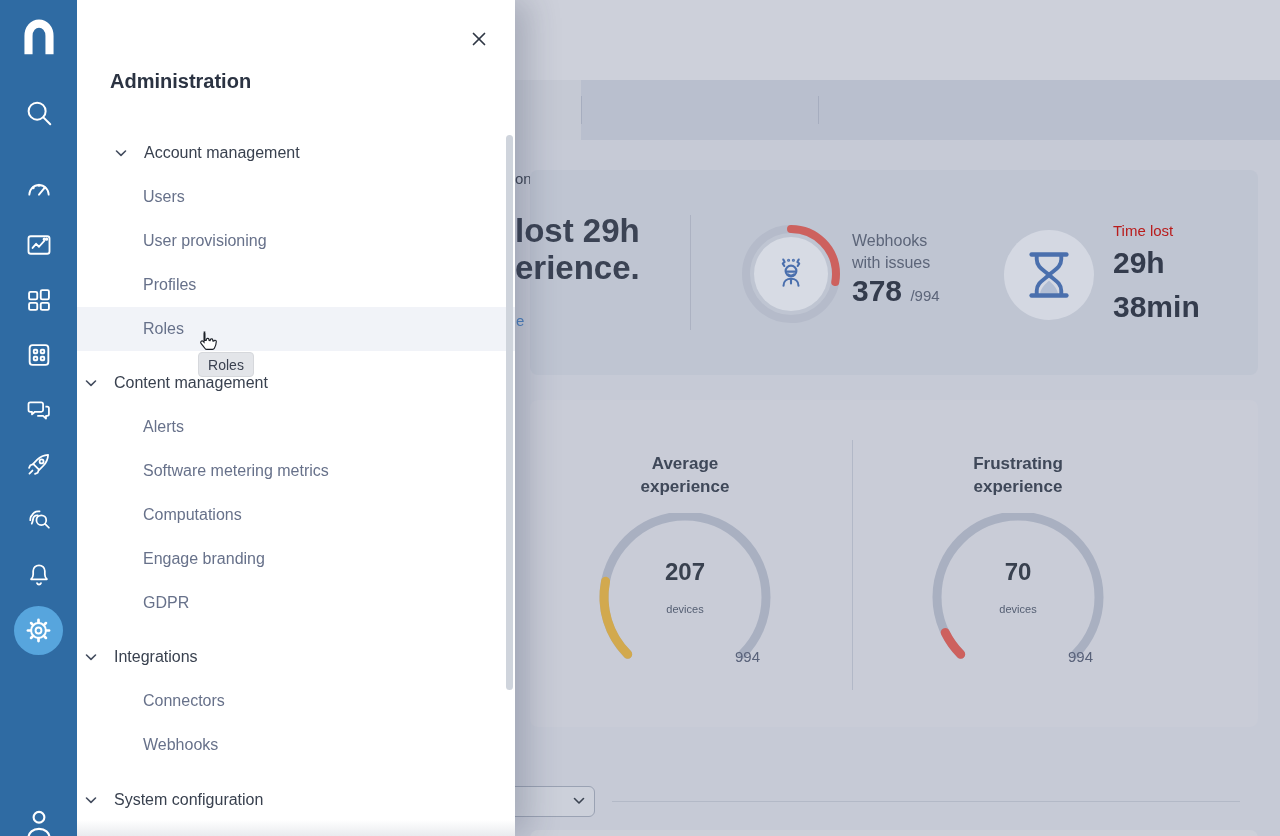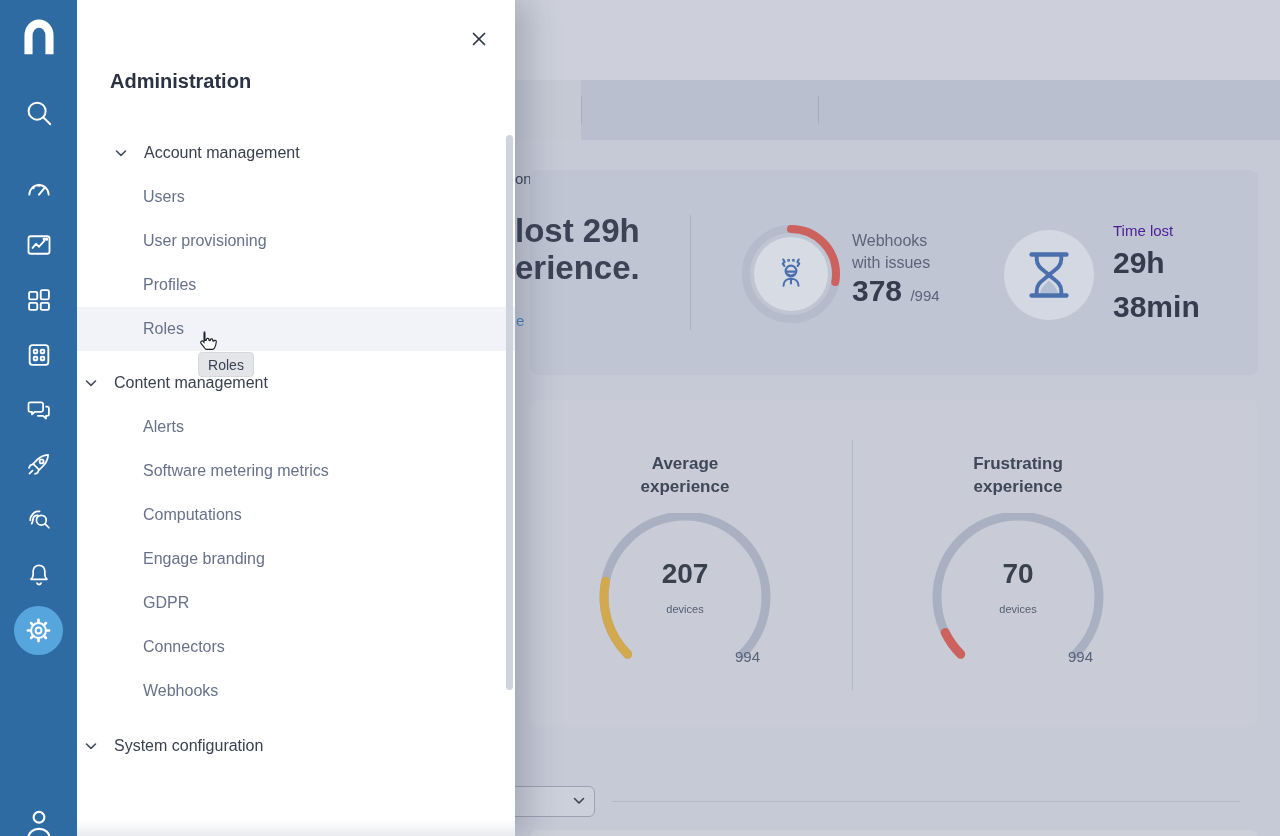--- a/index.html
+++ b/index.html
@@ -19,28 +19,28 @@
 
   .banner-card { position:absolute; left:530px; top:170px; width:728px; height:205px; background:#bfc5d2; border-radius:8px; }
   .headline { position:absolute; left:-15px; top:42px; font-size:33px; font-weight:700; color:#3b4354; line-height:37px; white-space:nowrap; }
   .banner-link { position:absolute; left:-14px; top:142px; font-size:15px; color:#4c80bf; }
   .v-div1 { position:absolute; left:160px; top:45px; width:1px; height:115px; background:#acb2c2; }
   .ring-wrap { position:absolute; left:206px; top:49px; width:110px; height:110px; }
   .emp-label { position:absolute; left:322px; top:60px; font-size:16px; color:#5c6579; line-height:22px; }
   .emp-value { position:absolute; left:322px; top:104px; font-size:30px; font-weight:700; color:#343c4d; }
   .emp-total { font-size:15px; font-weight:400; color:#5c6579; }
   .hourglass-wrap { position:absolute; left:474px; top:60px; width:90px; height:90px; }
-  .tl-label { position:absolute; left:583px; top:52px; font-size:15px; color:#4c1d95; }
+  .tl-label { position:absolute; left:583px; top:52px; font-size:15px; color:#b91c1c; }
   .tl-h   { position:absolute; left:583px; top:76px; font-size:30px; font-weight:700; color:#343c4d; }
   .tl-min { position:absolute; left:583px; top:120px; font-size:30px; font-weight:700; color:#343c4d; }
 
   .gauge-card { position:absolute; left:530px; top:400px; width:728px; height:327px; background:#c9ccd7; border-radius:8px; }
   .gauge-title { position:absolute; top:52px; width:220px; text-align:center; font-size:17px; font-weight:700; color:#3f4859; line-height:23px; }
   .gauge-svg { position:absolute; top:113px; width:190px; height:160px; }
-  .gauge-value { position:absolute; top:158px; width:120px; text-align:center; font-size:28px; font-weight:700; color:#39414f; }
+  .gauge-value { position:absolute; top:158px; width:120px; text-align:center; font-size:24px; font-weight:700; color:#39414f; }
   .gauge-unit  { position:absolute; top:203px; width:120px; text-align:center; font-size:11px; color:#545e72; }
   .gauge-max   { position:absolute; top:248px; width:44px; text-align:left; font-size:15px; color:#59627a; }
   .v-div2 { position:absolute; left:322px; top:40px; width:1px; height:250px; background:#b2b8c7; }
 
   .select-btn { position:absolute; left:497px; top:786px; width:98px; height:31px; background:#ccd0da; border:1px solid #9aa2b3; border-radius:6px; }
   .select-chev { position:absolute; right:9px; top:10px; }
   .h-rule { position:absolute; left:612px; top:801px; width:628px; height:1px; background:#b3b9c7; }
   .sliver-card { position:absolute; left:530px; top:830px; width:728px; height:8px; background:#cdd0d9; border-radius:8px 8px 0 0; }
 
   
@@ -204,20 +204,28 @@
             </svg>
           </span>
         <span>Content management</span>
       </div>
       <div class="mrow item">Alerts</div>
       <div class="mrow item">Software metering metrics</div>
       <div class="mrow item">Computations</div>
       <div class="mrow item">Engage branding</div>
       <div class="mrow item">GDPR</div>
 
+      <div class="mrow section gap">
+        <span class="chev">
+            <svg width="12" height="8" viewBox="0 0 12 8">
+              <polyline points="1.5,2 6,6.3 10.5,2" fill="none" stroke="#434c5e" stroke-width="1.6" stroke-linecap="round" stroke-linejoin="round"></polyline>
+            </svg>
+          </span>
+        <span>Integrations</span>
+      </div>
       <div class="mrow item">Connectors</div>
       <div class="mrow item">Webhooks</div>
 
       <div class="mrow section gap" style="margin-top:11px">
         <span class="chev">
             <svg width="12" height="8" viewBox="0 0 12 8">
               <polyline points="1.5,2 6,6.3 10.5,2" fill="none" stroke="#434c5e" stroke-width="1.6" stroke-linecap="round" stroke-linejoin="round"></polyline>
             </svg>
           </span>
         <span>System configuration</span>

